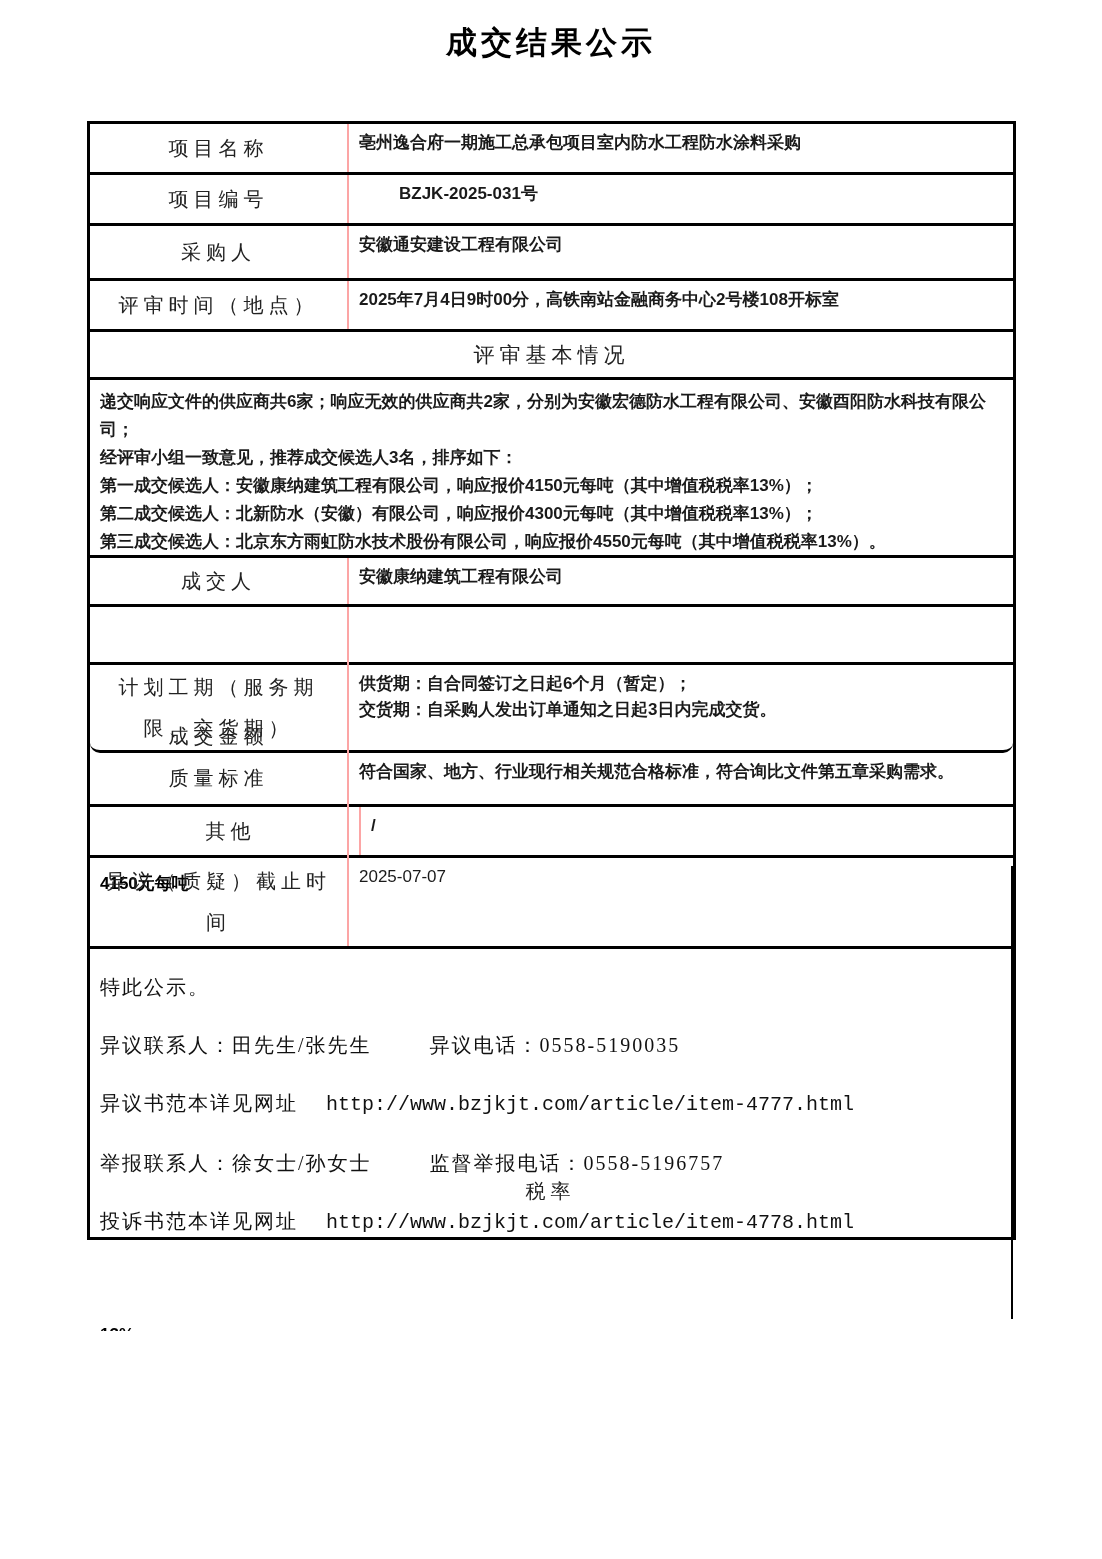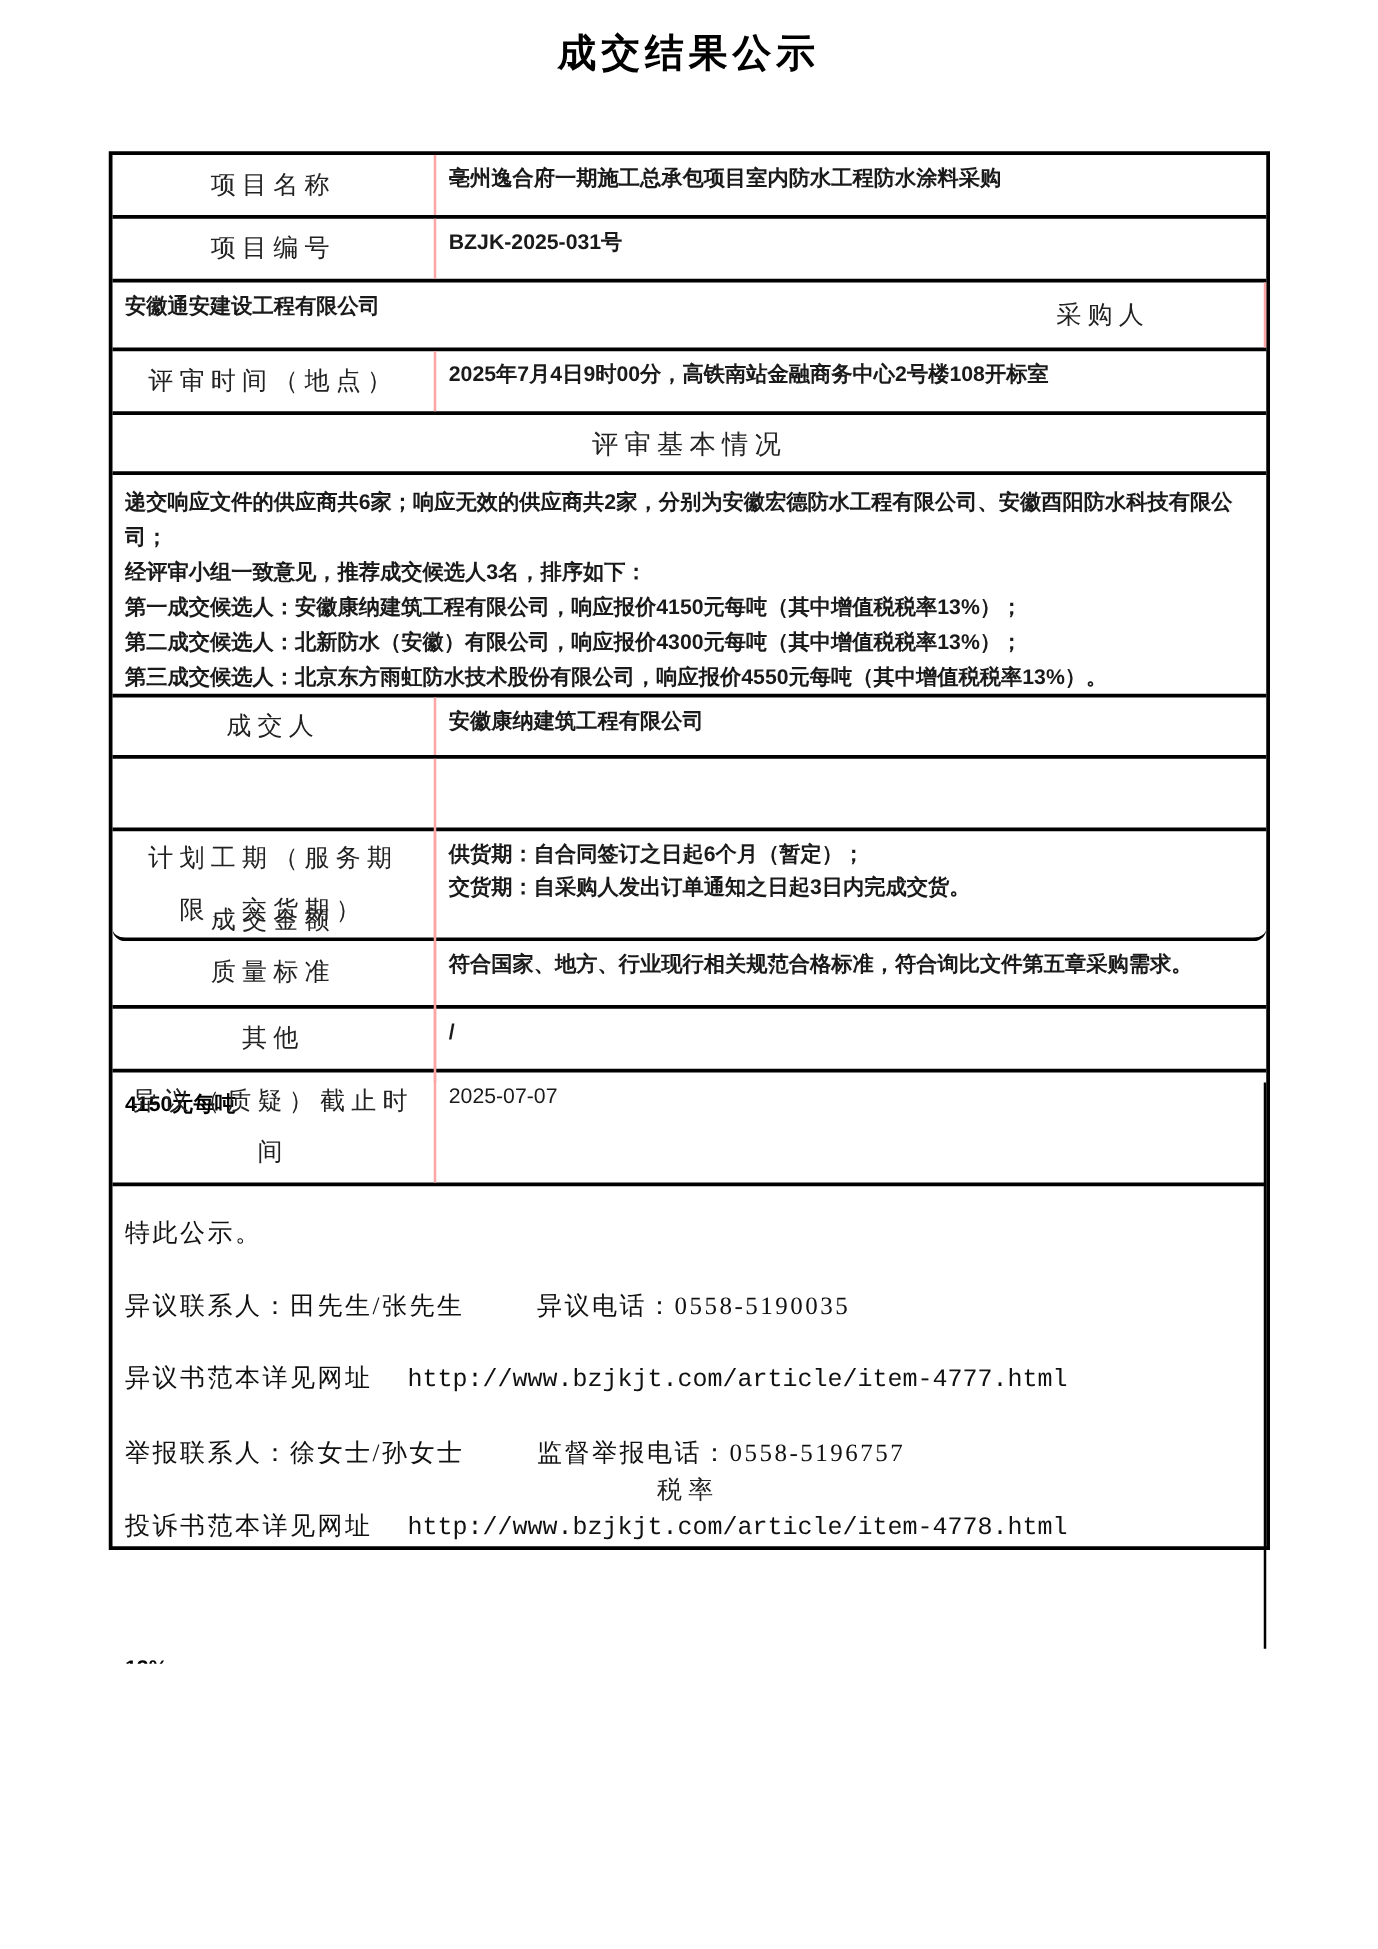--- a/index.html
+++ b/index.html
@@ -127,30 +127,30 @@
   .gap-lg { margin-left: 58px; }
   .gap-sm { margin-left: 28px; }
   .url-text {
     font-family: Liberation Mono, monospace;
     font-size: 20px;
     letter-spacing: 0;
     margin-top: 16px;
   }
   
   .h-r1  { height: 51px; }
-  .h-r2  { height: 51px; }
+  .h-r2  { height: 51px; gap: 40px; }
   .h-r3  { height: 55px; }
   .h-r4  { height: 51px; }
   .h-r5  { height: 48px; }
   .h-r6  { height: 178px; }
   .h-r7  { height: 49px; }
   .h-r8  { height: 58px; flex-direction: column; }
   .h-r9  { height: 88px; border-radius: 10px; }
   .h-r10 { height: 54px; }
-  .h-r11 { height: 51px; }
+  .h-r11 { height: 51px; padding-left: 12px; }
   .h-r12 { height: 91px; }
   .h-r13 { height: 288px; }
   .sched-line { line-height: 1.55; }
 </style>
 </head>
 <body>
 
 <h1 class="page-title">成交结果公示</h1>
 
 <div class="doc-table">
@@ -159,22 +159,22 @@
     <div class="cell cell-label">项目名称</div>
     <div class="cell cell-value">亳州逸合府一期施工总承包项目室内防水工程防水涂料采购</div>
   </div>
 
   <div class="t-row h-r2">
     <div class="cell cell-label">项目编号</div>
     <div class="cell cell-value">BZJK-2025-031号</div>
   </div>
 
   <div class="t-row h-r3">
+    <div class="cell cell-label">采购人</div>
     <div class="cell cell-value">安徽通安建设工程有限公司</div>
-    <div class="cell cell-label">采购人</div>
   </div>
 
   <div class="t-row h-r4">
     <div class="cell cell-label">评审时间（地点）</div>
     <div class="cell cell-value">2025年7月4日9时00分，高铁南站金融商务中心2号楼108开标室</div>
   </div>
 
   <div class="t-row h-r5">
     <div class="cell section-header-cell">评审基本情况</div>
   </div>

